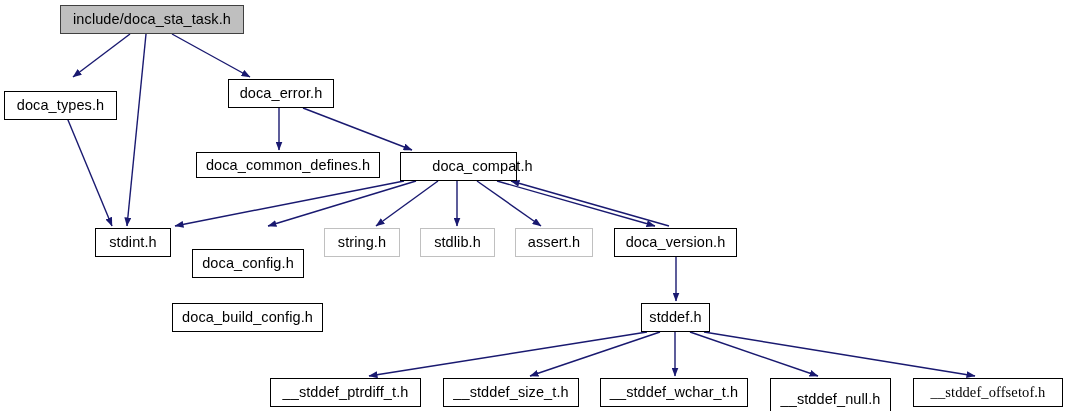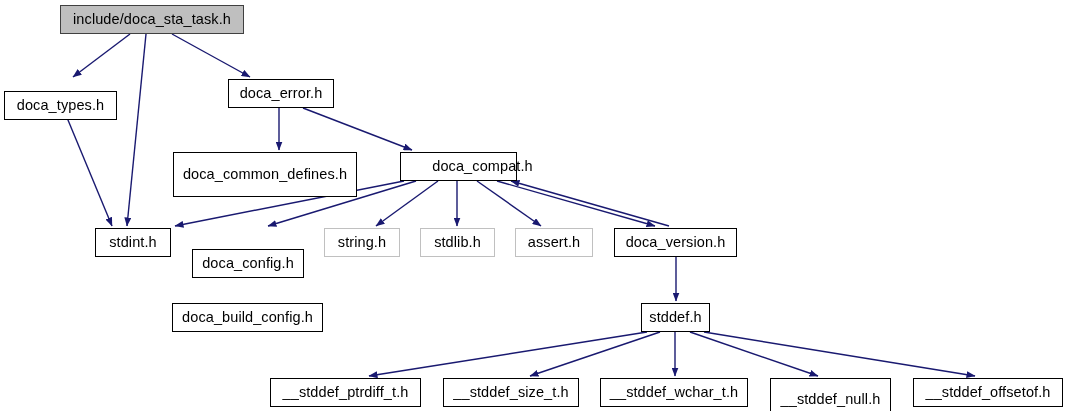--- a/index.html
+++ b/index.html
@@ -87,21 +87,21 @@
   <div id="nodes-layer">
       <div class="node root" style="left: 60px; top: 5px; width: 184px; height: 29px;">
         <span class="node-label">include/doca_sta_task.h</span>
       </div>
       <div class="node" style="left: 4px; top: 79px; width: 113px; height: 29px; margin-top: 12px;">
         <span class="node-label">doca_types.h</span>
       </div>
       <div class="node" style="left: 228px; top: 79px; width: 106px; height: 29px;">
         <span class="node-label">doca_error.h</span>
       </div>
-      <div class="node" style="left: 173px; top: 152px; width: 184px; height: 45px;">
+      <div class="node" style="left: 196px; top: 152px; width: 184px; height: 26px;">
         <span class="node-label">doca_common_defines.h</span>
       </div>
       <div class="node" style="left: 400px; top: 152px; width: 117px; height: 29px; padding-left: 48px;">
         <span class="node-label">doca_compat.h</span>
       </div>
       <div class="node" style="left: 95px; top: 228px; width: 76px; height: 29px; text-align: right;">
         <span class="node-label">stdint.h</span>
       </div>
       <div class="node" style="left: 192px; top: 228px; width: 112px; height: 29px; margin-top: 21px;">
         <span class="node-label">doca_config.h</span>
@@ -129,18 +129,18 @@
       </div>
       <div class="node" style="left: 443px; top: 378px; width: 136px; height: 29px;">
         <span class="node-label">__stddef_size_t.h</span>
       </div>
       <div class="node" style="left: 600px; top: 378px; width: 148px; height: 29px;">
         <span class="node-label">__stddef_wchar_t.h</span>
       </div>
       <div class="node" style="left: 770px; top: 378px; width: 121px; height: 43px;">
         <span class="node-label">__stddef_null.h</span>
       </div>
-      <div class="node" style="left: 913px; top: 378px; width: 150px; height: 29px;">
+      <div class="node" style="left: 913px; top: 378px; width: 150px; height: 29px; font-family: Liberation Serif, serif;">
         <span class="node-label">__stddef_offsetof.h</span>
       </div>
     </div>
 
 </div>
 
 </body></html>

